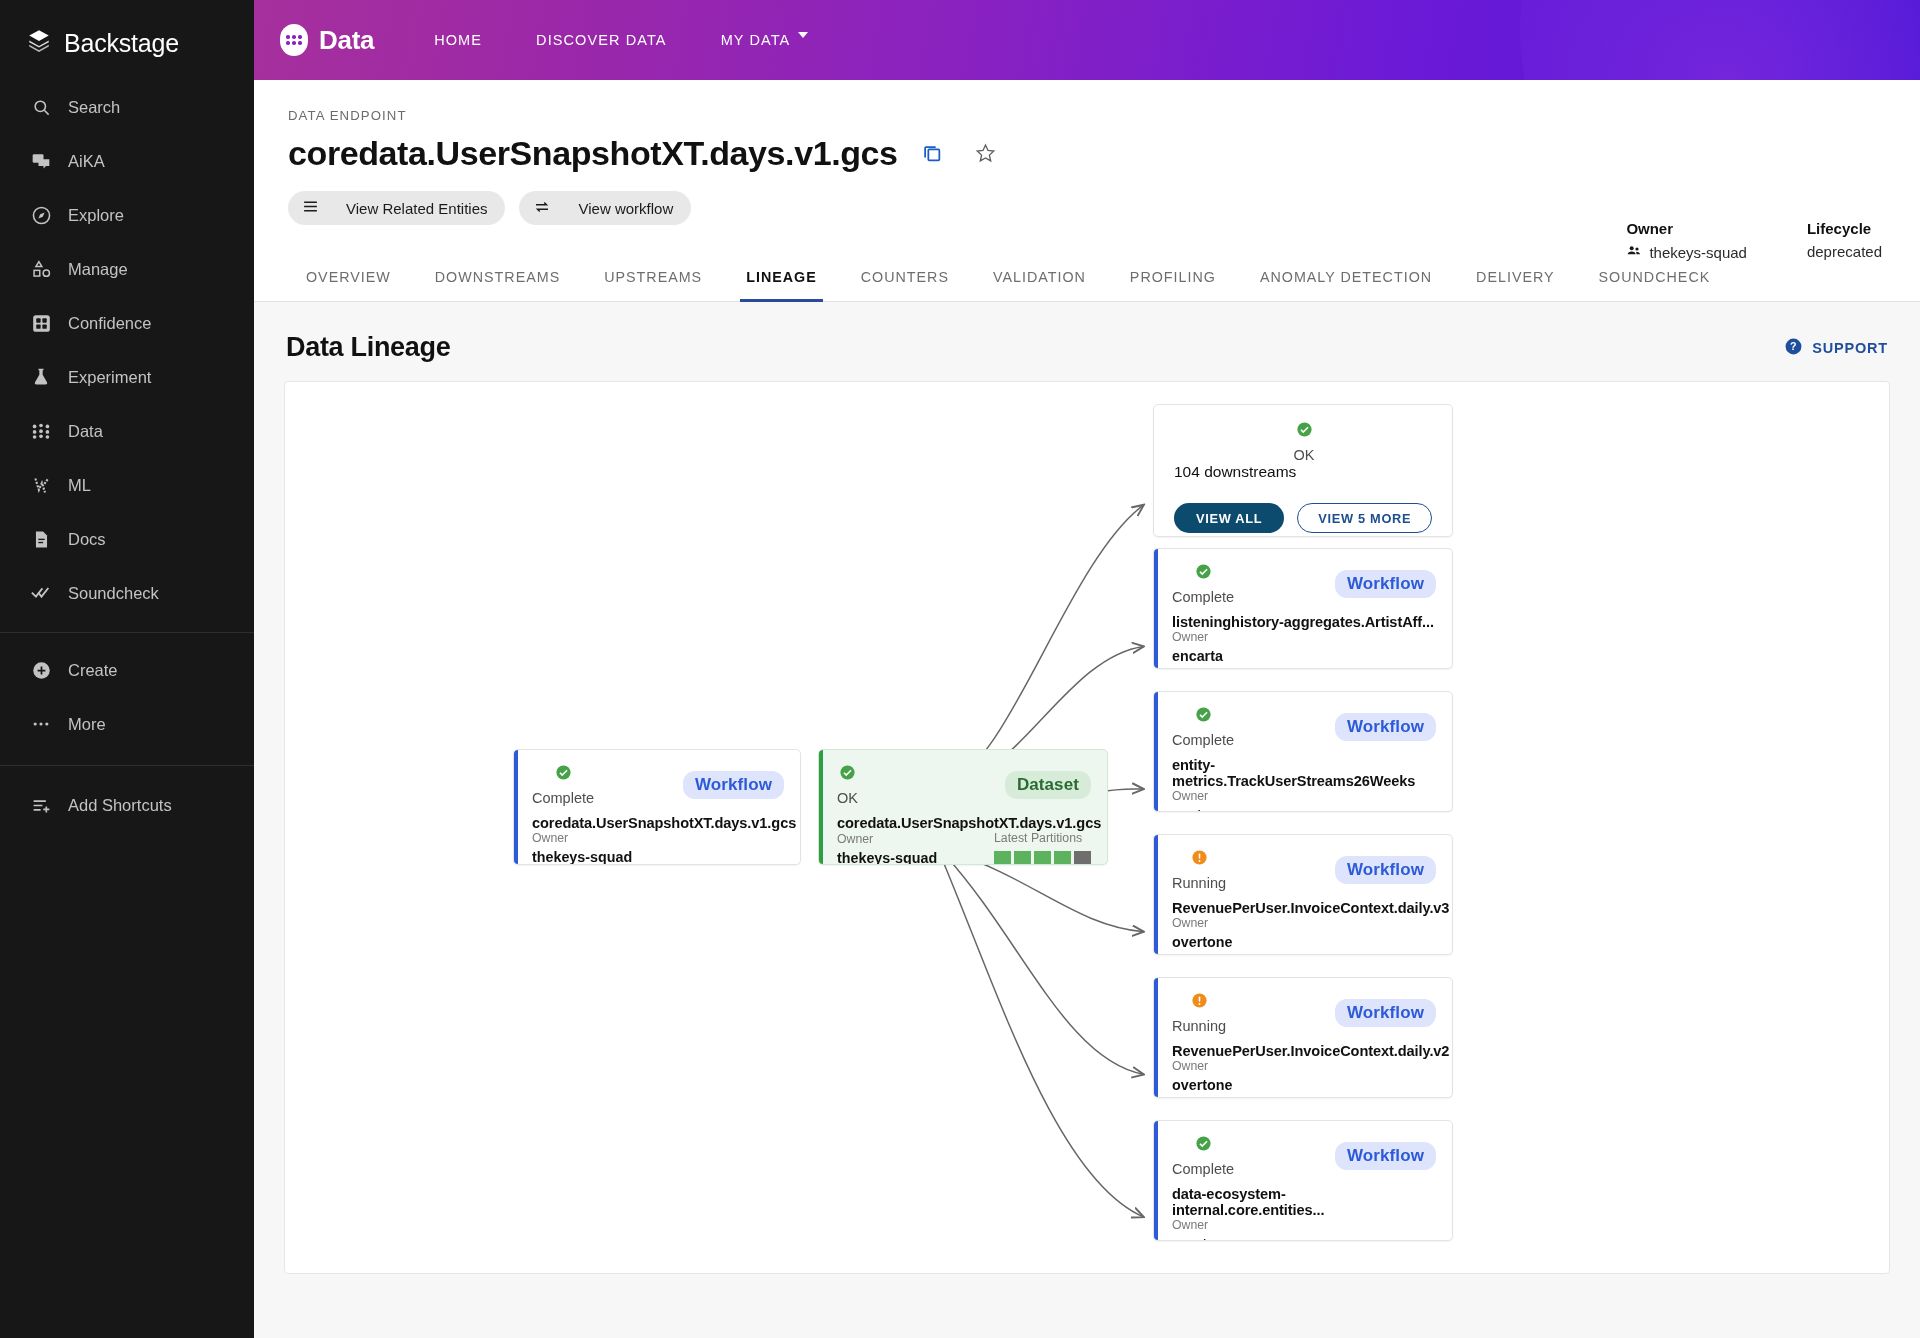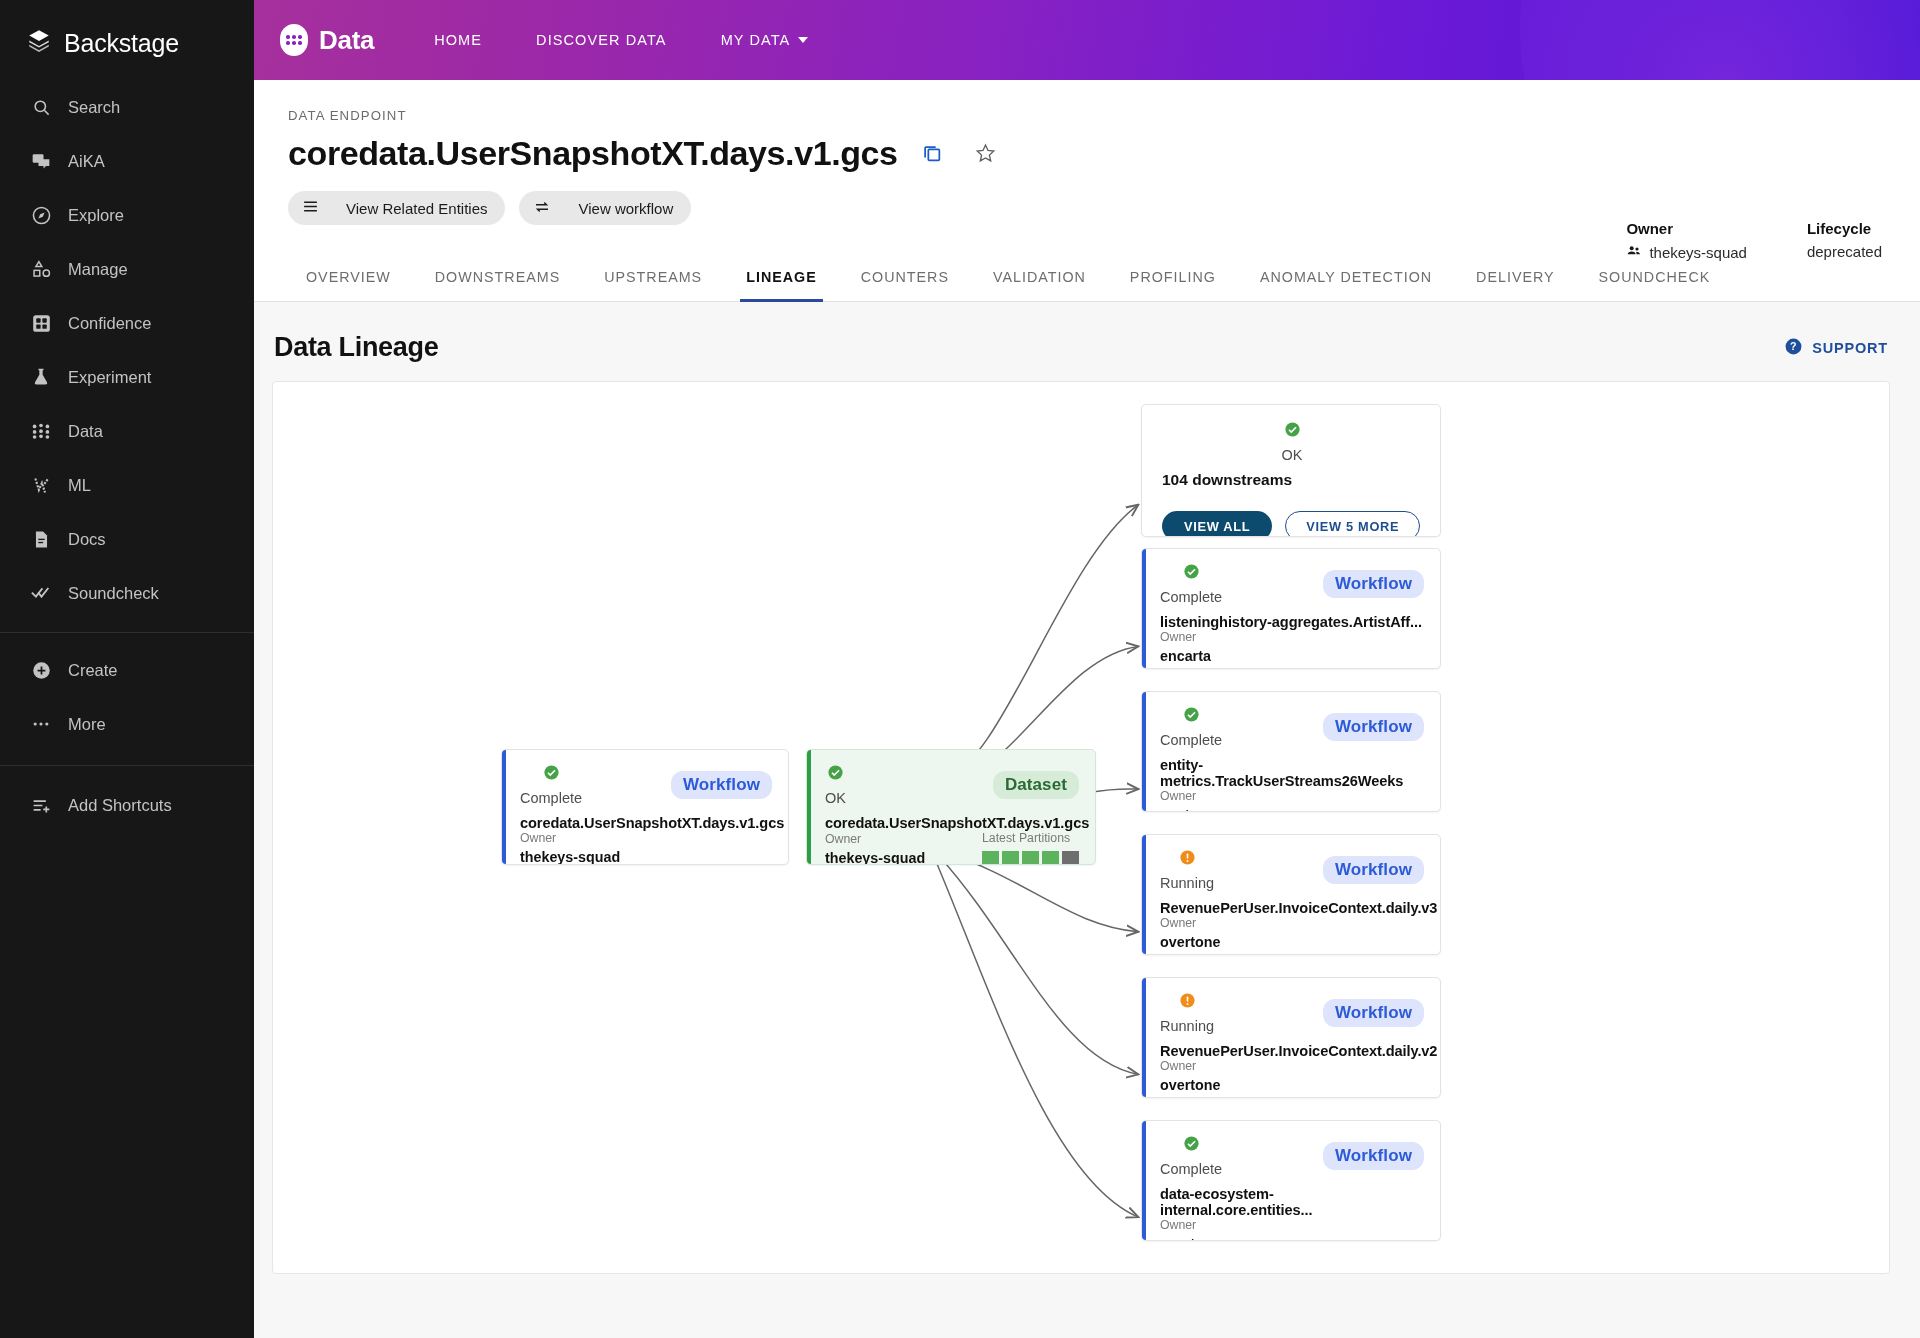--- a/index.html
+++ b/index.html
@@ -54,21 +54,21 @@
   }
   .tb-brand { display:flex; align-items:center; gap:11px; margin-right: 60px; z-index:1; }
   .tb-logo {
     width: 28px; height: 32px; border-radius: 50%/46%;
     background: #fff; display:flex; align-items:center; justify-content:center;
   }
   .tb-logo-dots { display:grid; grid-template-columns: repeat(3, 3.6px); grid-template-rows: repeat(2, 3.6px); gap:2.6px; }
   .tb-logo-dots i { width:3.6px; height:3.6px; background:#8a22c0; border-radius:50%; display:block; }
   .tb-title { color:#fff; font-size: 26px; font-weight: 700; letter-spacing:-.3px; }
   .tb-links { display:flex; align-items:center; gap:54px; z-index:1; }
-  .tb-link { color:#fff; font-size: 14.5px; letter-spacing: 1.1px; font-weight: 500; cursor:pointer; display:flex; align-items:center; gap:8px; }
+  .tb-link { color:#fff; font-size: 14.5px; letter-spacing: 1.1px; font-weight: 500; cursor:pointer; display:flex; gap:8px; }
   .caret { width:0;height:0;border-left:5px solid transparent;border-right:5px solid transparent;border-top:6px solid #fff; display:block; }
 
   
   .page-head { padding: 28px 34px 0 34px; position: relative; }
   .kicker { font-size: 13.2px; letter-spacing: 1.1px; color:#6b6b6b; font-weight:500; }
   .title-row { display:flex; align-items:center; gap:0; margin-top: 10px; }
   .page-title { font-size: 34px; font-weight: 700; color:#111; letter-spacing:-0.4px; }
   .icon-btn { width:40px; height:40px; display:flex; align-items:center; justify-content:center; cursor:pointer; border-radius:50%; }
   .copy-ic { margin-left: 14px; }
   .star-ic { margin-left: 14px; }
@@ -98,21 +98,21 @@
     font-size: 14.3px; letter-spacing: 1px; color:#6e6e6e; font-weight:500;
     cursor:pointer; position:relative; white-space:nowrap;
   }
   .tab.active { color:#111; font-weight:700; }
   .tab.active::after {
     content:""; position:absolute; left:16px; right:16px; bottom:-1px;
     height:3px; background:#2b4a9b;
   }
 
   
-  .content { flex:1 1 auto; background:#f7f7f7; padding: 24px 30px 0 18px; }
+  .content { flex:1 1 auto; background:#f7f7f7; padding: 24px 30px 0 30px; }
   .content-head { display:flex; align-items:center; justify-content:space-between; padding: 6px 2px 18px 2px; }
   .content-title { font-size: 27px; font-weight: 700; color:#111; letter-spacing:-0.3px; }
   .support { display:flex; align-items:center; gap:9px; color:#1f4e9c; font-size:14.5px; letter-spacing:.8px; font-weight:600; cursor:pointer; }
 
   .canvas {
     background:#fff; border:1px solid #e6e6e6; border-radius:4px;
     height: 893px; position: relative; overflow: hidden;
   }
   .edges { position:absolute; inset:0; width:100%; height:100%; pointer-events:none; }
 
@@ -129,21 +129,21 @@
   .node-name { font-size: 14.6px; font-weight:700; color:#111; margin-top: 9px; letter-spacing:-.1px; }
   .node-foot { margin-top:auto; display:flex; align-items:flex-end; justify-content:space-between; }
   .owner-label { font-size:12.3px; color:#7a7a7a; }
   .owner-value { font-size:14.3px; font-weight:700; color:#111; margin-top:4px; }
   .parts-label { font-size:12.3px; color:#7a7a7a; }
   .parts { display:flex; gap:3px; margin-top:6px; }
   .parts i { width:17px; height:15px; display:block; background:#5cb25d; }
   .parts i.grey { background:#6e6e6e; }
 
   .dsnode .inner { padding: 16px 18px 16px 20px; }
-  .ds-count { font-size:15.5px; font-weight:700; color:#111; margin-top:8px; }
+  .ds-count { font-size:15.5px; font-weight:400; color:#111; }
   .ds-btns { display:flex; gap:13px; margin-top: 22px; }
   .btn-primary { background:#0c4a6e; color:#fff; border:none; border-radius:18px; height:30px; padding:0 22px;
                  font-size:12.8px; font-weight:700; letter-spacing:.7px; cursor:pointer; font-family:"Liberation Sans",sans-serif;}
   .btn-outline { background:#fff; color:#1d4e8f; border:1.5px solid #1d4e8f; border-radius:18px; height:30px; padding:0 20px;
                  font-size:12.8px; font-weight:700; letter-spacing:.7px; cursor:pointer; font-family:"Liberation Sans",sans-serif;}
 
   .ok-ic { width:17px; height:17px; flex:0 0 17px; }
   .warn-ic { width:17px; height:17px; flex:0 0 17px; }
 </style>
 </head>

